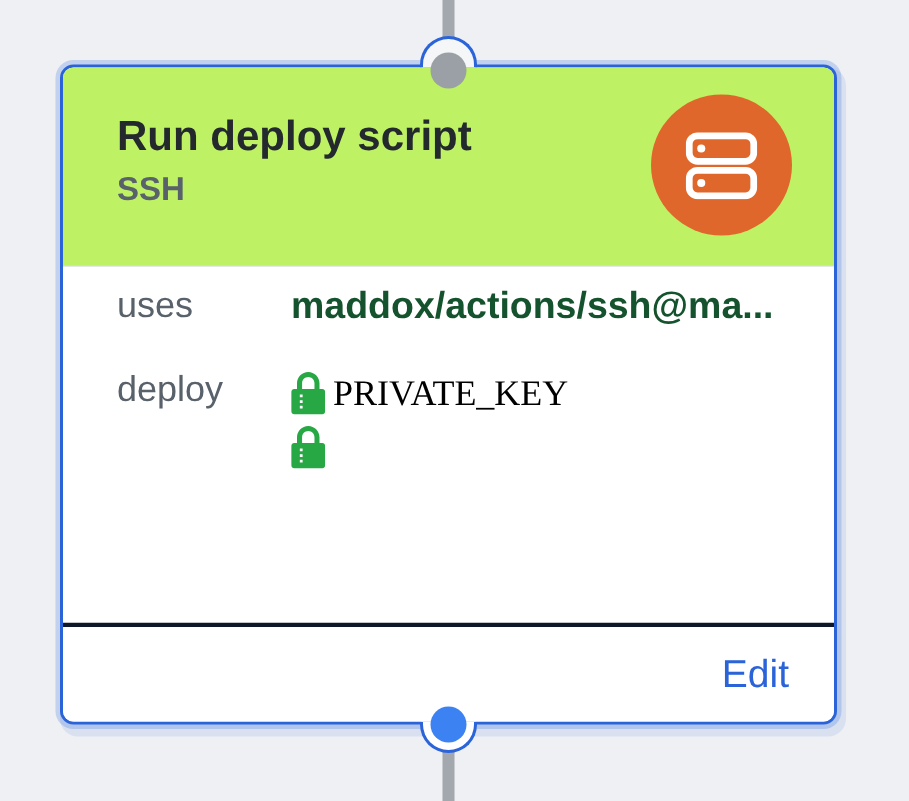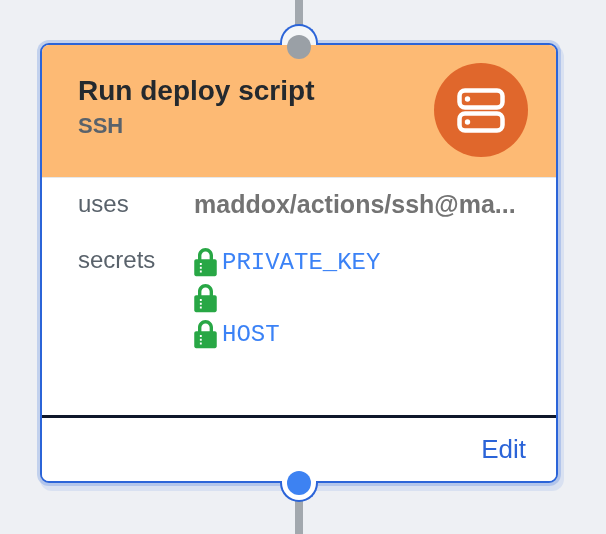--- a/index.html
+++ b/index.html
@@ -10,43 +10,43 @@
   .conn-line{position:absolute;left:295px;width:8px;background:#a2a8ae;z-index:0;}
   .conn-line.top{top:0;height:34px;}
   .conn-line.bottom{top:500px;height:34px;}
   .card{
     position:absolute;left:40px;top:43px;width:518px;height:440px;box-sizing:border-box;
     background:#ffffff;border:2px solid #2b64d8;border-radius:9px;
     box-shadow:0 0 0 3px rgba(43,100,216,0.22), 3px 5px 0 3px rgba(43,100,216,0.10);
     display:flex;flex-direction:column;z-index:1;
   }
   .card-header{
-    position:relative;flex:none;height:133px;background:#fdba74;
+    position:relative;flex:none;height:133px;background:#bef264;
     border-bottom:1px solid #e5e8eb;border-radius:7px 7px 0 0;
     padding:30px 0 0 36px;box-sizing:border-box;
   }
   .node-title{font-size:28px;font-weight:700;color:#24292e;line-height:32px;margin:0;}
   .node-subtitle{font-size:22px;font-weight:700;color:#59626b;line-height:28px;margin-top:5px;}
   .icon-circle{
     position:absolute;top:18px;right:28px;width:94px;height:94px;border-radius:50%;
     background:#e0672c;display:flex;align-items:center;justify-content:center;
   }
   .card-body{flex:1;padding:11px 8px 10px 36px;box-sizing:border-box;background:#fff;}
   .kv-row{display:flex;align-items:flex-start;margin-bottom:13px;}
   .kv-label{flex:none;width:116px;font-size:24px;color:#59626b;line-height:30px;}
   .kv-value{
-    font-size:25px;font-weight:700;color:#737373;line-height:30px;
+    font-size:25px;font-weight:700;color:#14532d;line-height:30px;
     white-space:nowrap;overflow:hidden;max-width:340px;
   }
   .secret-list{display:flex;flex-direction:column;}
   .secret-item{display:flex;align-items:center;height:36px;}
   .lock-icon{flex:none;width:23px;height:30px;margin-right:5px;}
   .secret-name{
-    font-family:Liberation Mono, monospace;
-    font-size:24px;color:#3b82f6;line-height:36px;white-space:nowrap;
+    font-family:Liberation Serif, serif;
+    font-size:24px;color:#000000;line-height:36px;white-space:nowrap;
   }
   .card-footer{
     flex:none;height:66px;background:#fff;border-top:3px solid #0f172a;
     border-radius:0 0 7px 7px;display:flex;align-items:center;justify-content:flex-end;
     padding-right:30px;box-sizing:border-box;
   }
   .edit-link{font-size:26px;color:#2b64d8;text-decoration:none;cursor:pointer;}
   .port-bump{
     position:absolute;left:280px;width:38px;box-sizing:border-box;z-index:2;
   }
@@ -89,42 +89,36 @@
 
       <div class="kv-row">
         <div class="kv-label">uses</div>
         <div class="kv-value">maddox/actions/ssh@ma...</div>
       </div>
 
       <div class="kv-row">
       </div>
 
       <div class="kv-row">
-        <div class="kv-label">secrets</div>
+        <div class="kv-label">deploy</div>
         <div class="secret-list">
 
           <div class="secret-item">
             <svg class="lock-icon" viewBox="0 0 12 16" xmlns="http://www.w3.org/2000/svg">
               <path fill="#28a745" fill-rule="evenodd" d="M4 13H3v-1h1v1zm8-6v7c0 .55-.45 1-1 1H1c-.55 0-1-.45-1-1V7c0-.55.45-1 1-1h1V4c0-2.2 1.8-4 4-4s4 1.8 4 4v2h1c.55 0 1 .45 1 1zM3.8 6h4.41V4c0-1.22-.98-2.2-2.2-2.2-1.22 0-2.2.98-2.2 2.2v2H3.8zM4 8H3v1h1V8zm0 2H3v1h1v-1z"></path>
             </svg>
             <span class="secret-name">PRIVATE_KEY</span>
           </div>
 
           <div class="secret-item">
             <svg class="lock-icon" viewBox="0 0 12 16" xmlns="http://www.w3.org/2000/svg">
               <path fill="#28a745" fill-rule="evenodd" d="M4 13H3v-1h1v1zm8-6v7c0 .55-.45 1-1 1H1c-.55 0-1-.45-1-1V7c0-.55.45-1 1-1h1V4c0-2.2 1.8-4 4-4s4 1.8 4 4v2h1c.55 0 1 .45 1 1zM3.8 6h4.41V4c0-1.22-.98-2.2-2.2-2.2-1.22 0-2.2.98-2.2 2.2v2H3.8zM4 8H3v1h1V8zm0 2H3v1h1v-1z"></path>
             </svg>
           </div>
 
-          <div class="secret-item">
-            <svg class="lock-icon" viewBox="0 0 12 16" xmlns="http://www.w3.org/2000/svg">
-              <path fill="#28a745" fill-rule="evenodd" d="M4 13H3v-1h1v1zm8-6v7c0 .55-.45 1-1 1H1c-.55 0-1-.45-1-1V7c0-.55.45-1 1-1h1V4c0-2.2 1.8-4 4-4s4 1.8 4 4v2h1c.55 0 1 .45 1 1zM3.8 6h4.41V4c0-1.22-.98-2.2-2.2-2.2-1.22 0-2.2.98-2.2 2.2v2H3.8zM4 8H3v1h1V8zm0 2H3v1h1v-1z"></path>
-            </svg>
-            <span class="secret-name">HOST</span>
-          </div>
 
 
         </div>
       </div>
 
     </div>
 
     <div class="card-footer">
       <a class="edit-link">Edit</a>
     </div>

